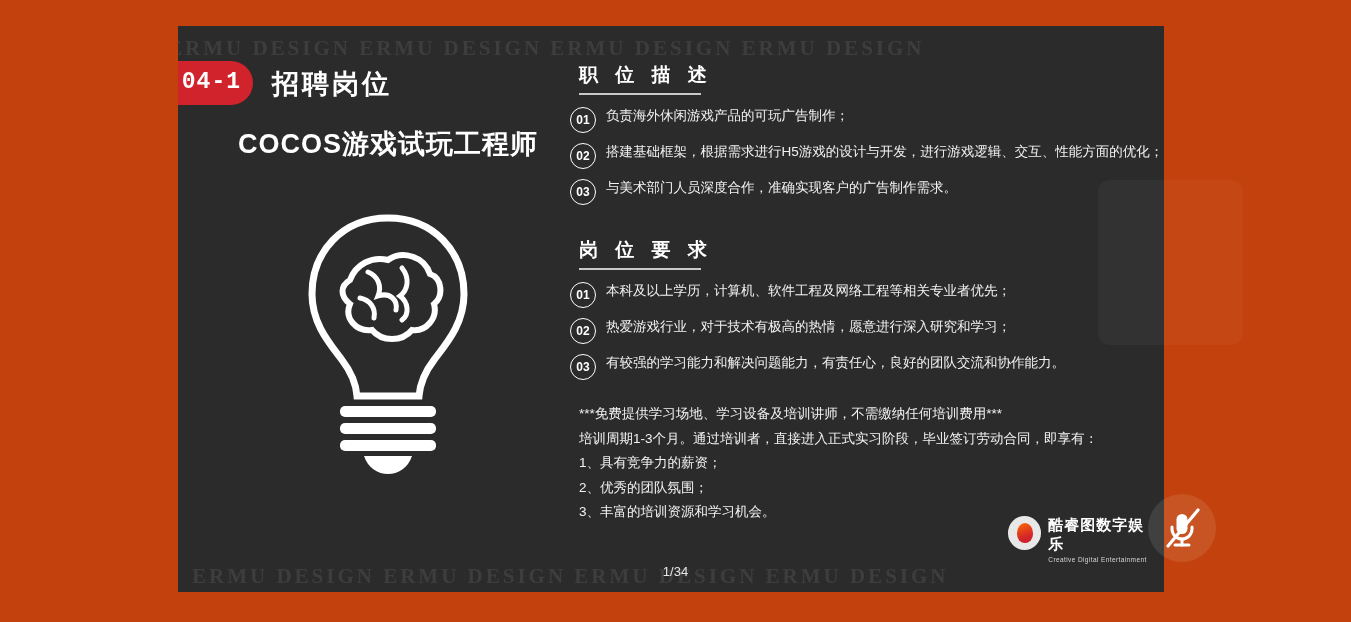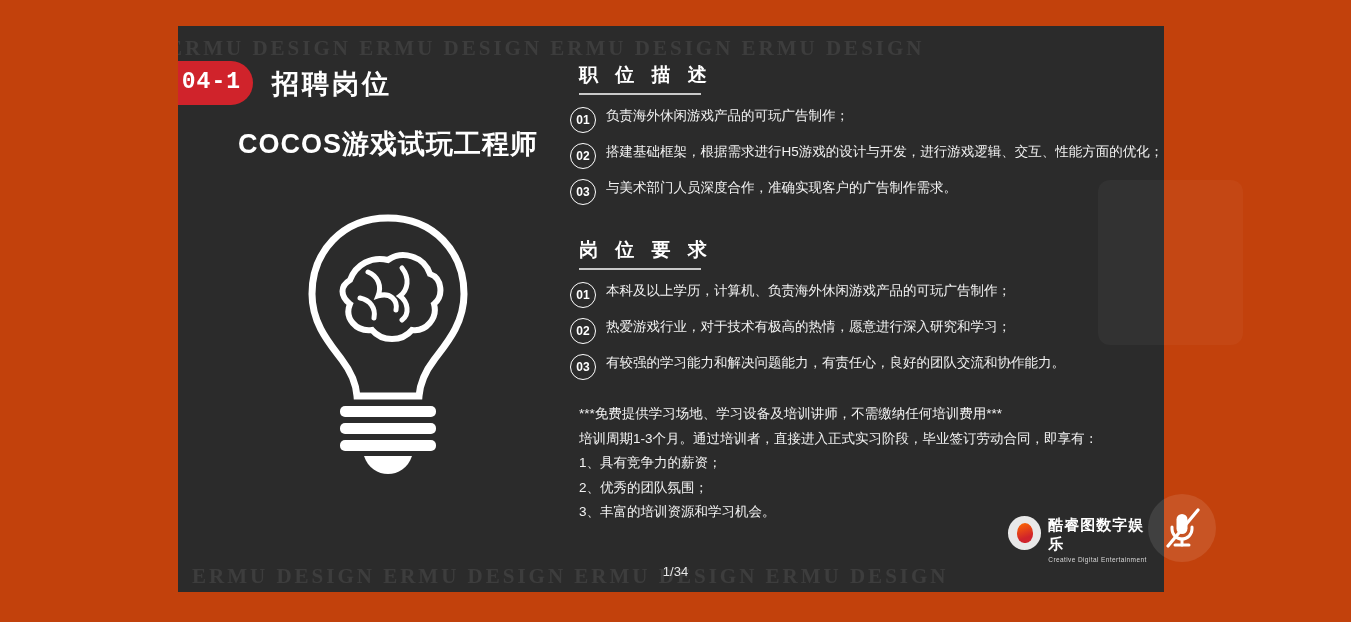--- a/index.html
+++ b/index.html
@@ -275,21 +275,21 @@
           <div class="num">03</div>
           <div class="item-text">与美术部门人员深度合作，准确实现客户的广告制作需求。</div>
         </div>
       </div>
 
       <div>
         <div class="section-head second">岗 位 要 求</div>
         <div class="underline"></div>
         <div class="item">
           <div class="num">01</div>
-          <div class="item-text">本科及以上学历，计算机、负责海外休闲游戏产品的可玩广告制作；</div>
+          <div class="item-text">本科及以上学历，计算机、软件工程及网络工程等相关专业者优先；</div>
         </div>
         <div class="item">
           <div class="num">02</div>
           <div class="item-text">热爱游戏行业，对于技术有极高的热情，愿意进行深入研究和学习；</div>
         </div>
         <div class="item">
           <div class="num">03</div>
           <div class="item-text">有较强的学习能力和解决问题能力，有责任心，良好的团队交流和协作能力。</div>
         </div>
       </div>

